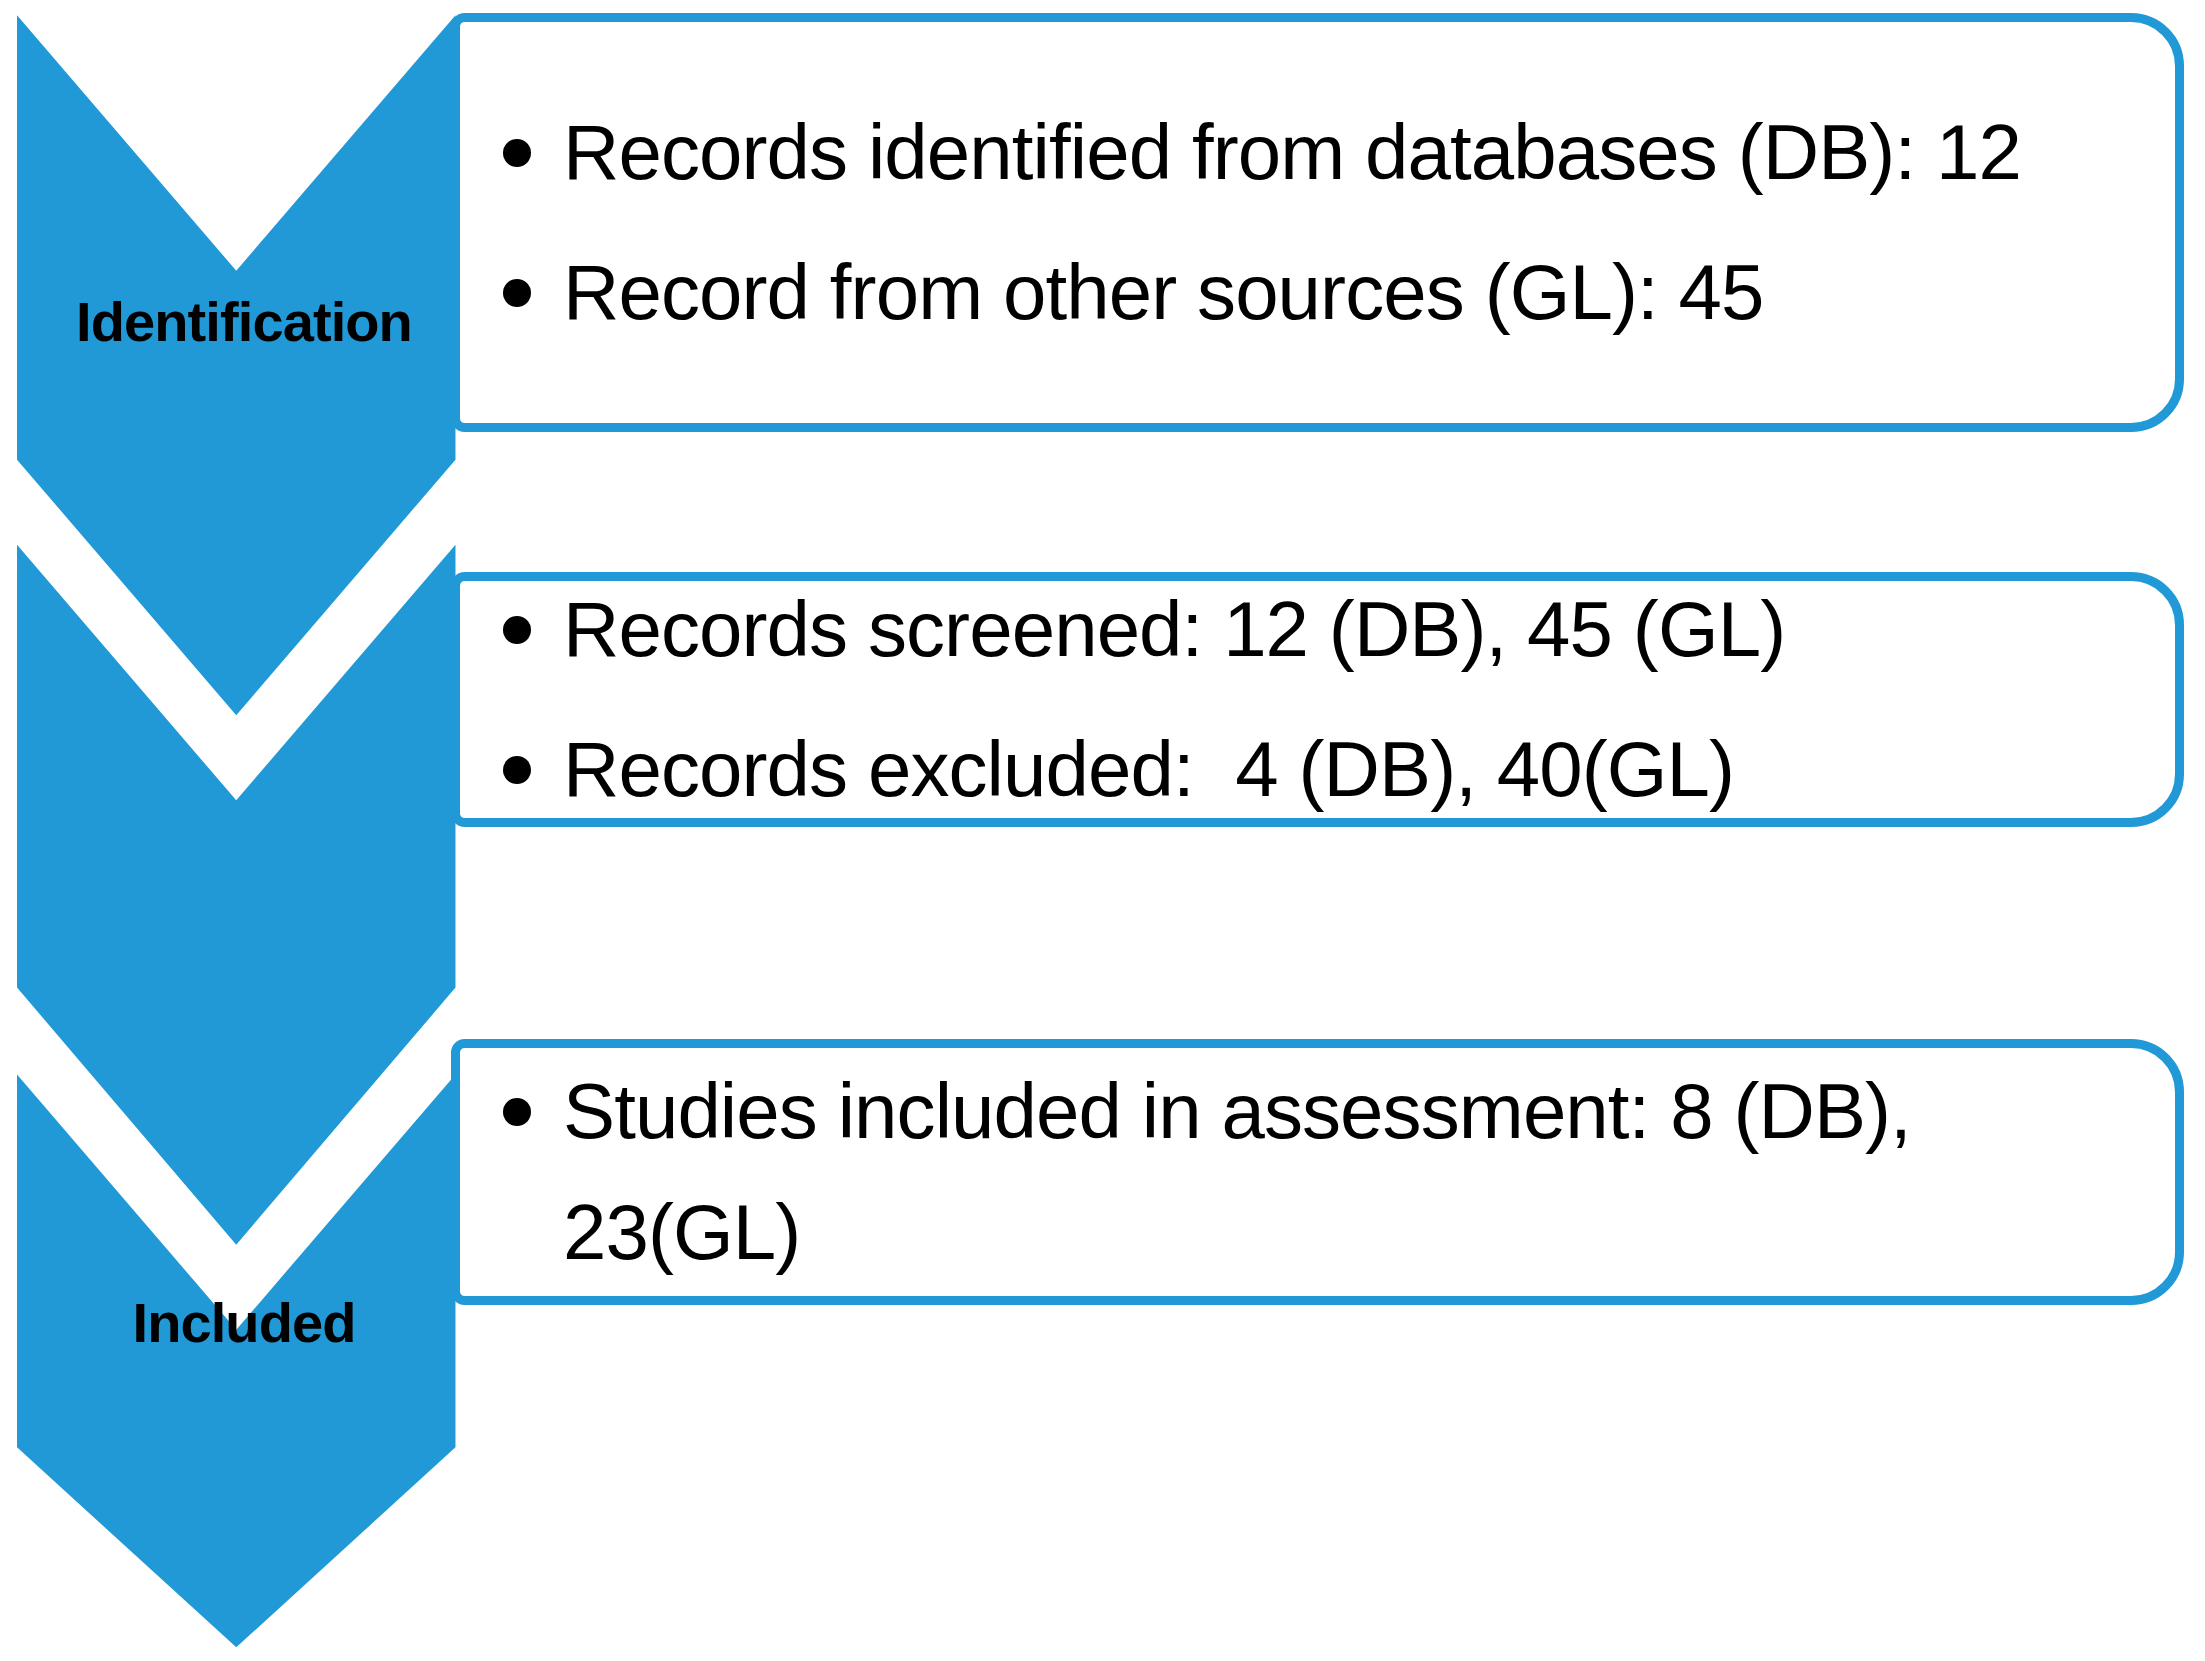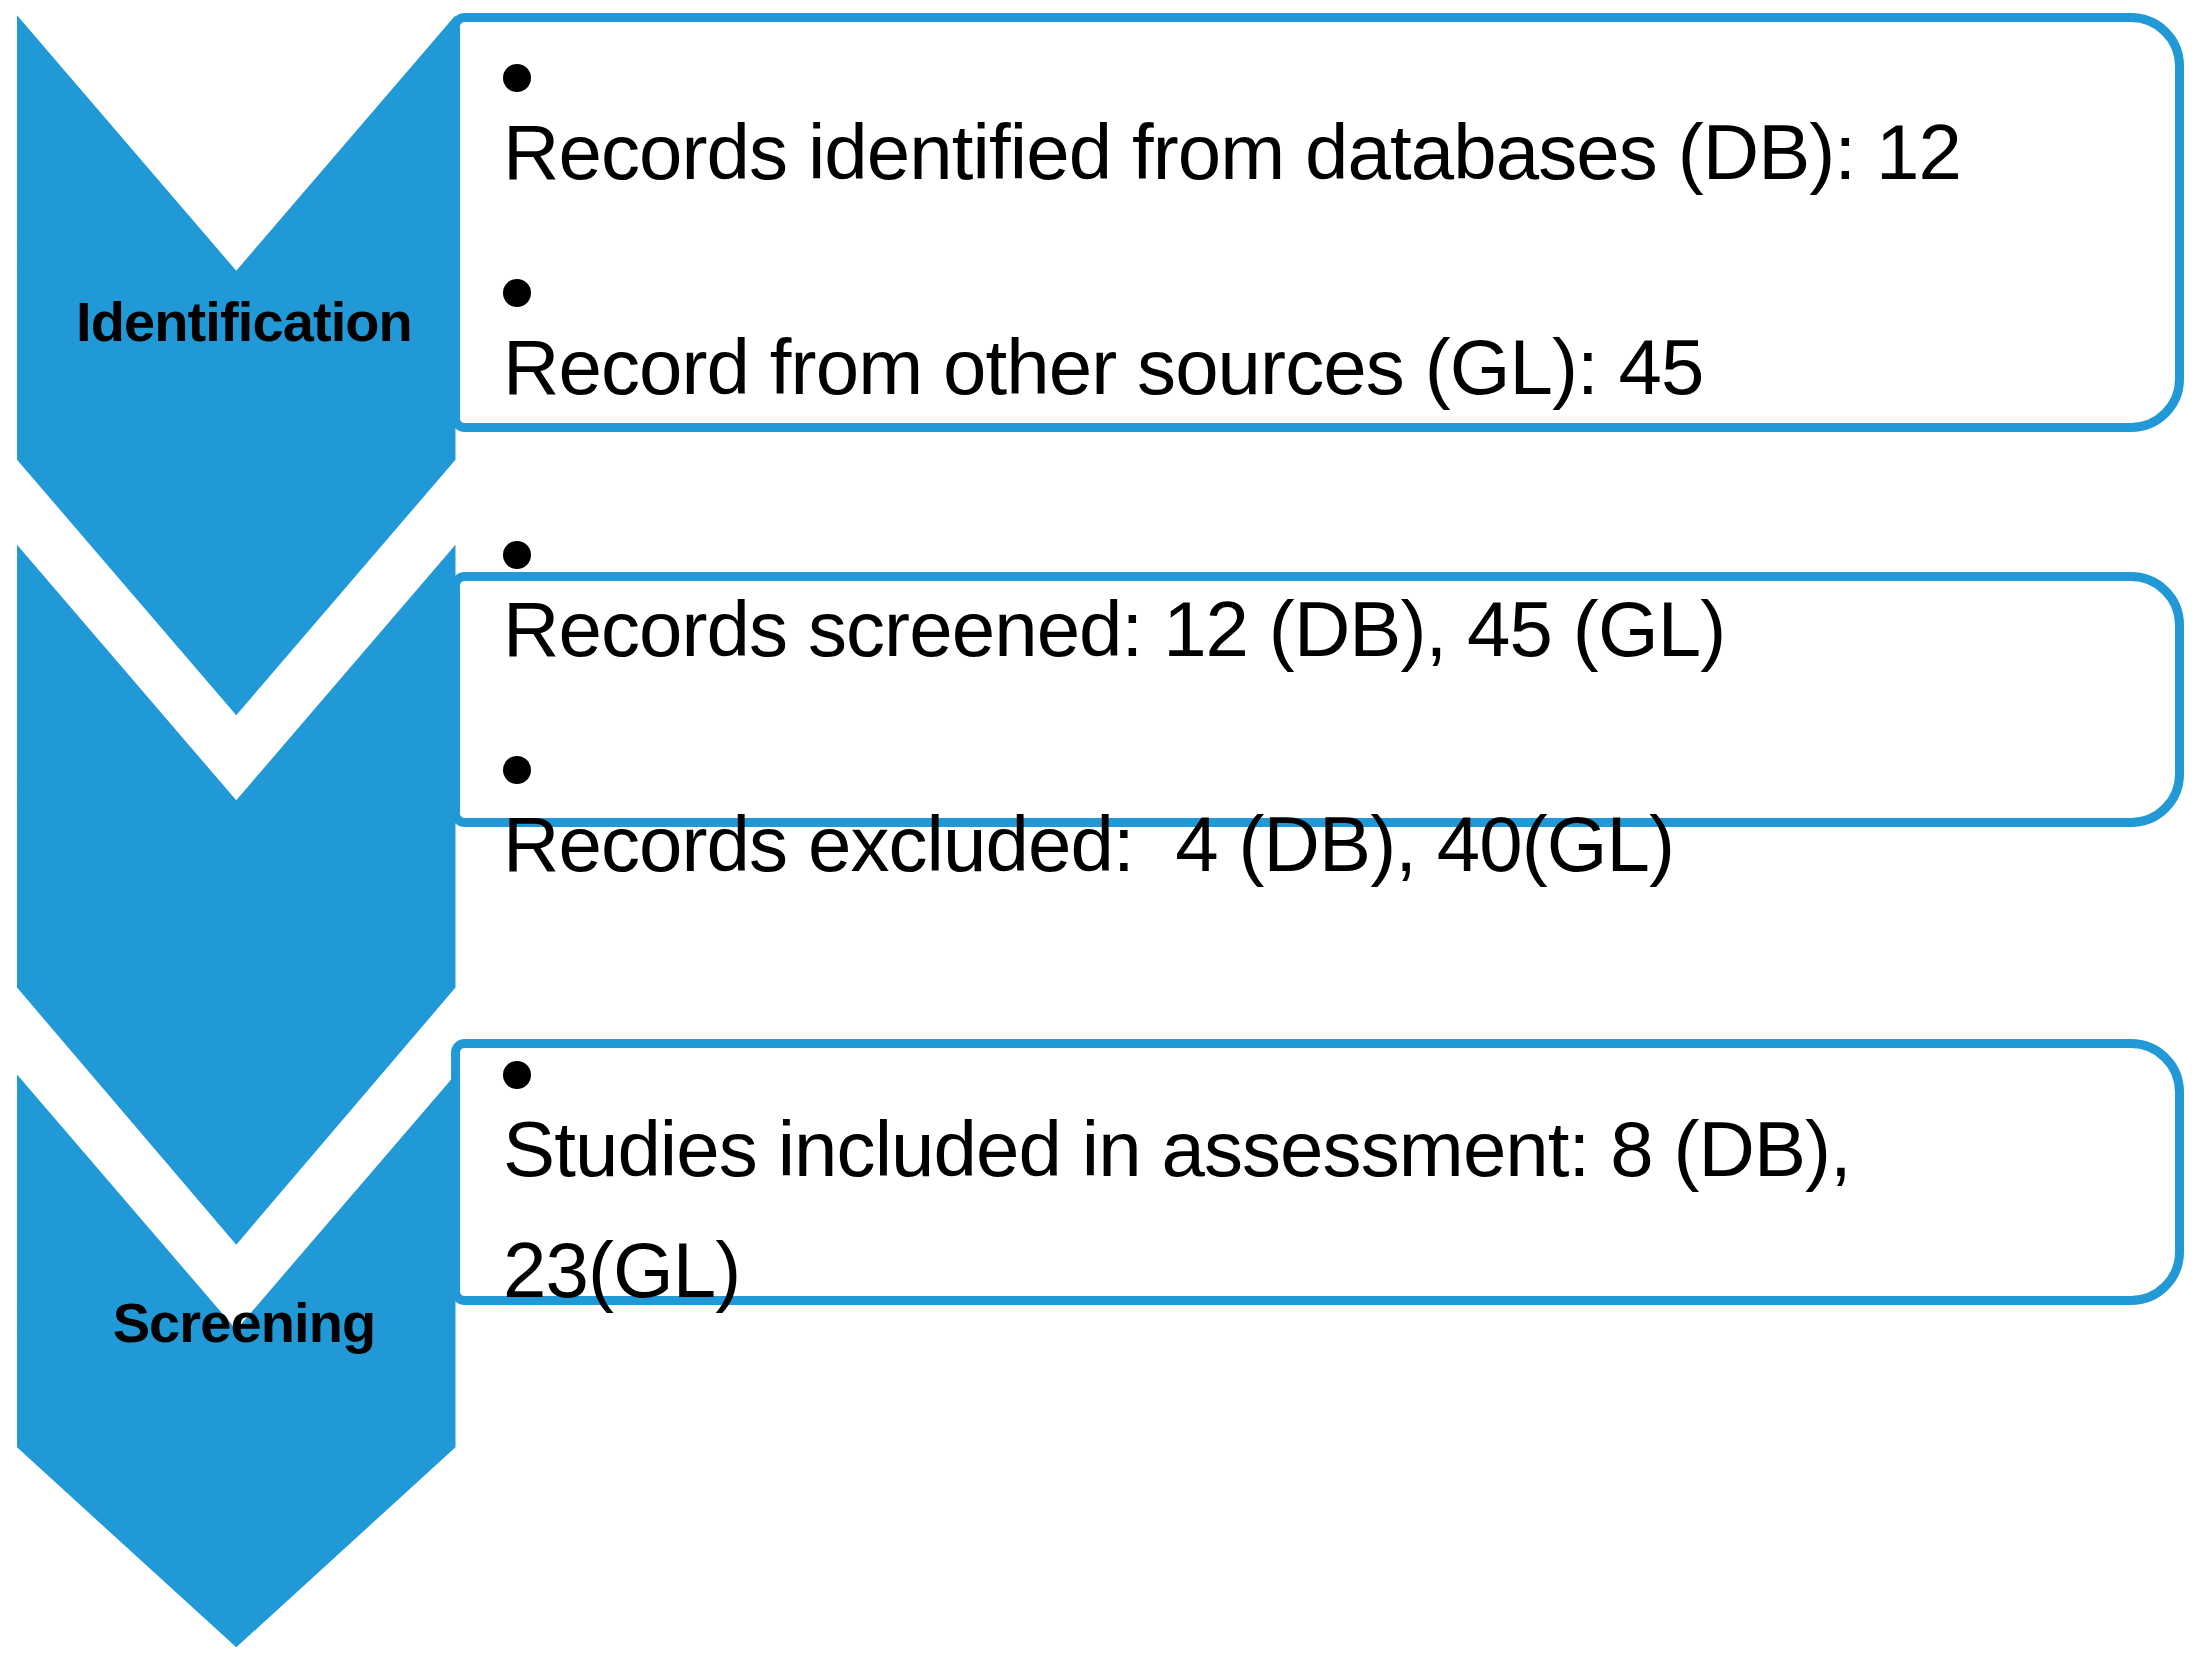--- a/index.html
+++ b/index.html
@@ -34,21 +34,20 @@
   #box-included       { top: 1039px; height: 266px; }
 
   .bullets {
     list-style: none;
     margin: 0;
     padding: 0 0 0 43px;
   }
   .bullets li {
     display: flex;
     align-items: flex-start;
-    flex-direction: column;
   }
   .bullets li + li { margin-top: 19px; }
   .bullet-dot {
     flex: 0 0 60px;
   }
   .bullet-dot::after {
     content: "";
     display: block;
     width: 28px;
     height: 28px;
@@ -134,16 +133,16 @@
     </ul>
   </div>
 
   <svg id="chevron-layer" viewBox="0 0 2590 1951" xmlns="http://www.w3.org/2000/svg">
     <polygon class="chevron" points="20,18 277.5,318 535,18 535,540 277.5,840 20,540"></polygon>
     <polygon class="chevron" points="20,640 277.5,940 535,640 535,1160 277.5,1462 20,1160"></polygon>
     <polygon class="chevron" points="20,1262 277.5,1562 535,1262 535,1700 277.5,1935 20,1700"></polygon>
   </svg>
 
   <div class="stage-label" id="label-identification">Identification</div>
-  <div class="stage-label" id="label-included">Screening</div>
+  <div class="stage-label" id="label-included">Included</div>
 
 </div>
 
 
 </body></html>

